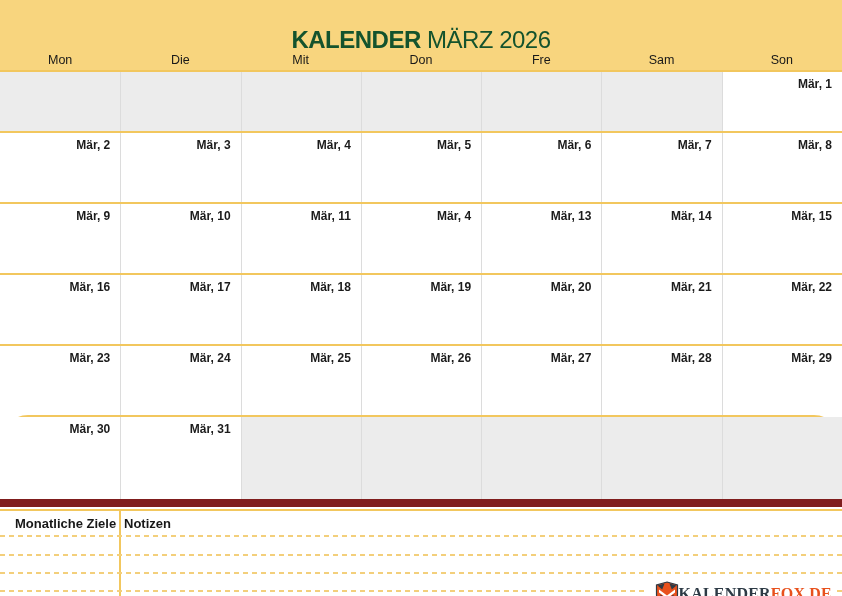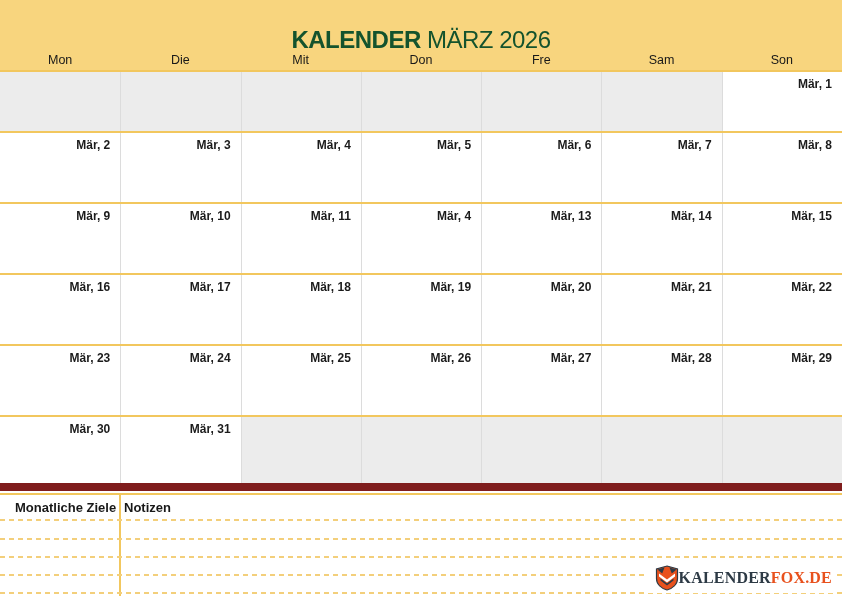--- a/index.html
+++ b/index.html
@@ -45,21 +45,21 @@
   
   .grid { border-bottom: 8px solid #7f1d1d; }
   .week {
     display: grid;
     grid-template-columns: repeat(7, 1fr);
     border-top: 2px solid #F2C75E;
     background: #fff;
   }
   .r1 { height: 61px; }
   .r2, .r3, .r4, .r5 { height: 71px; }
-  .r6 { height: 68px; }
+  .r6 { height: 84px; border-radius: 28px; }
   .cell {
     border-left: 1px solid #DCDCDC;
     text-align: right;
     padding: 5px 10px 0 0;
     font-weight: 700;
     font-size: 12px;
     color: #1b1b1b;
     background: #fff;
   }
   .cell:first-child { border-left: none; }

